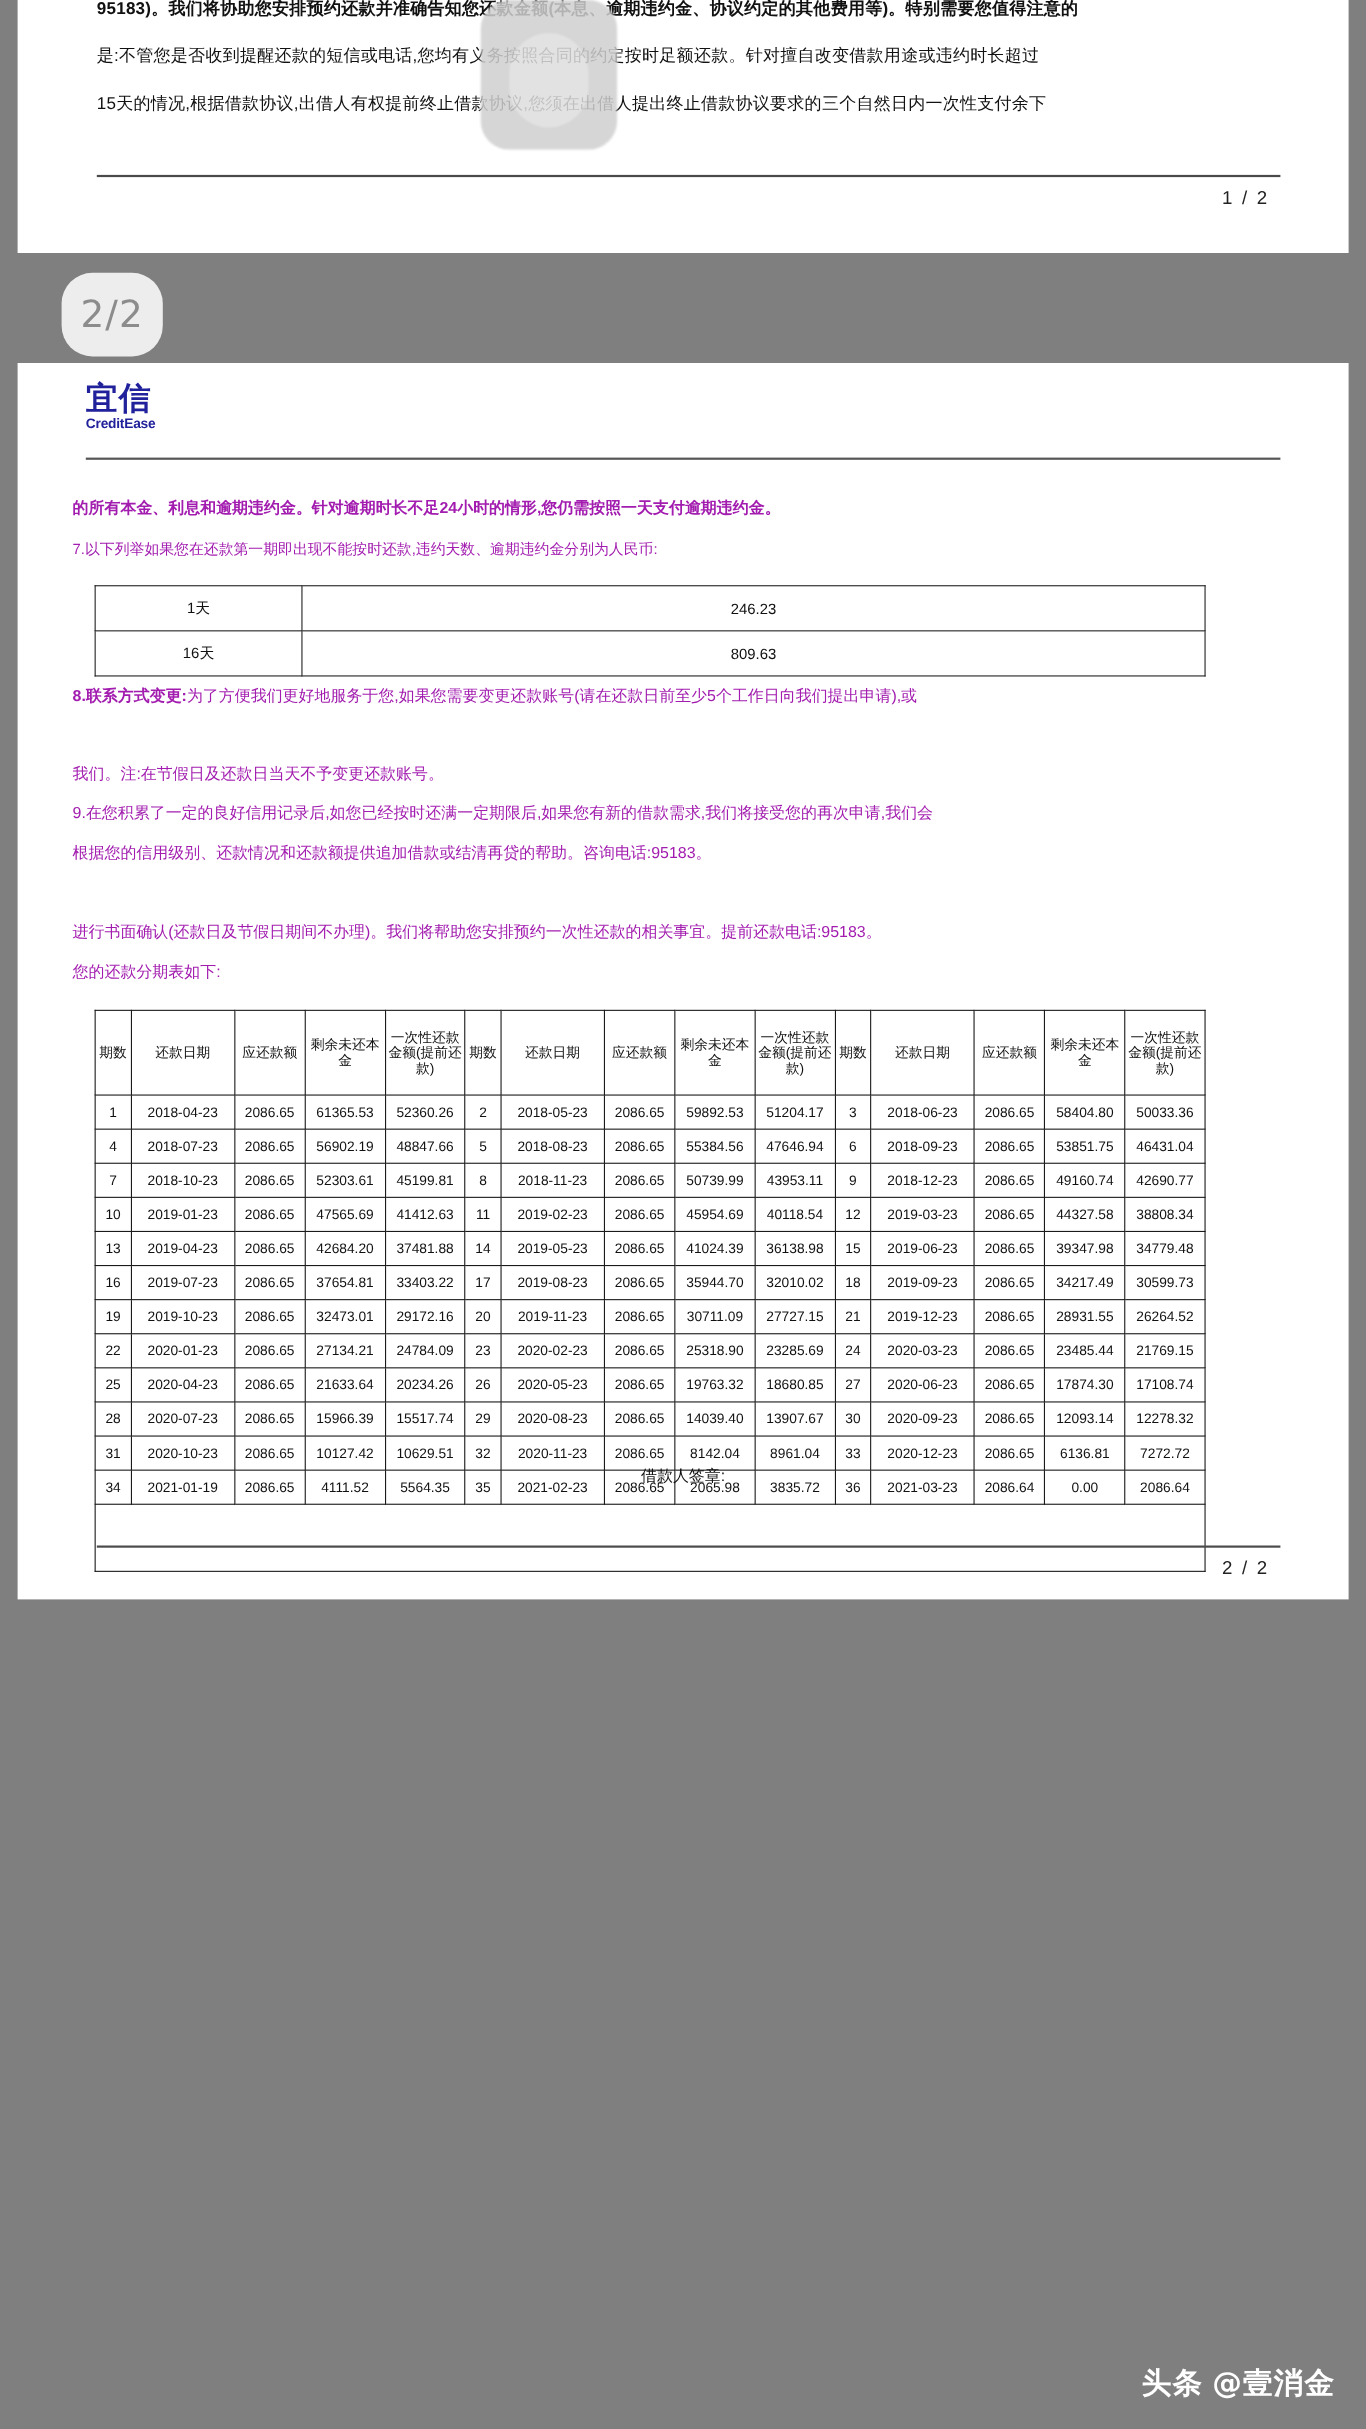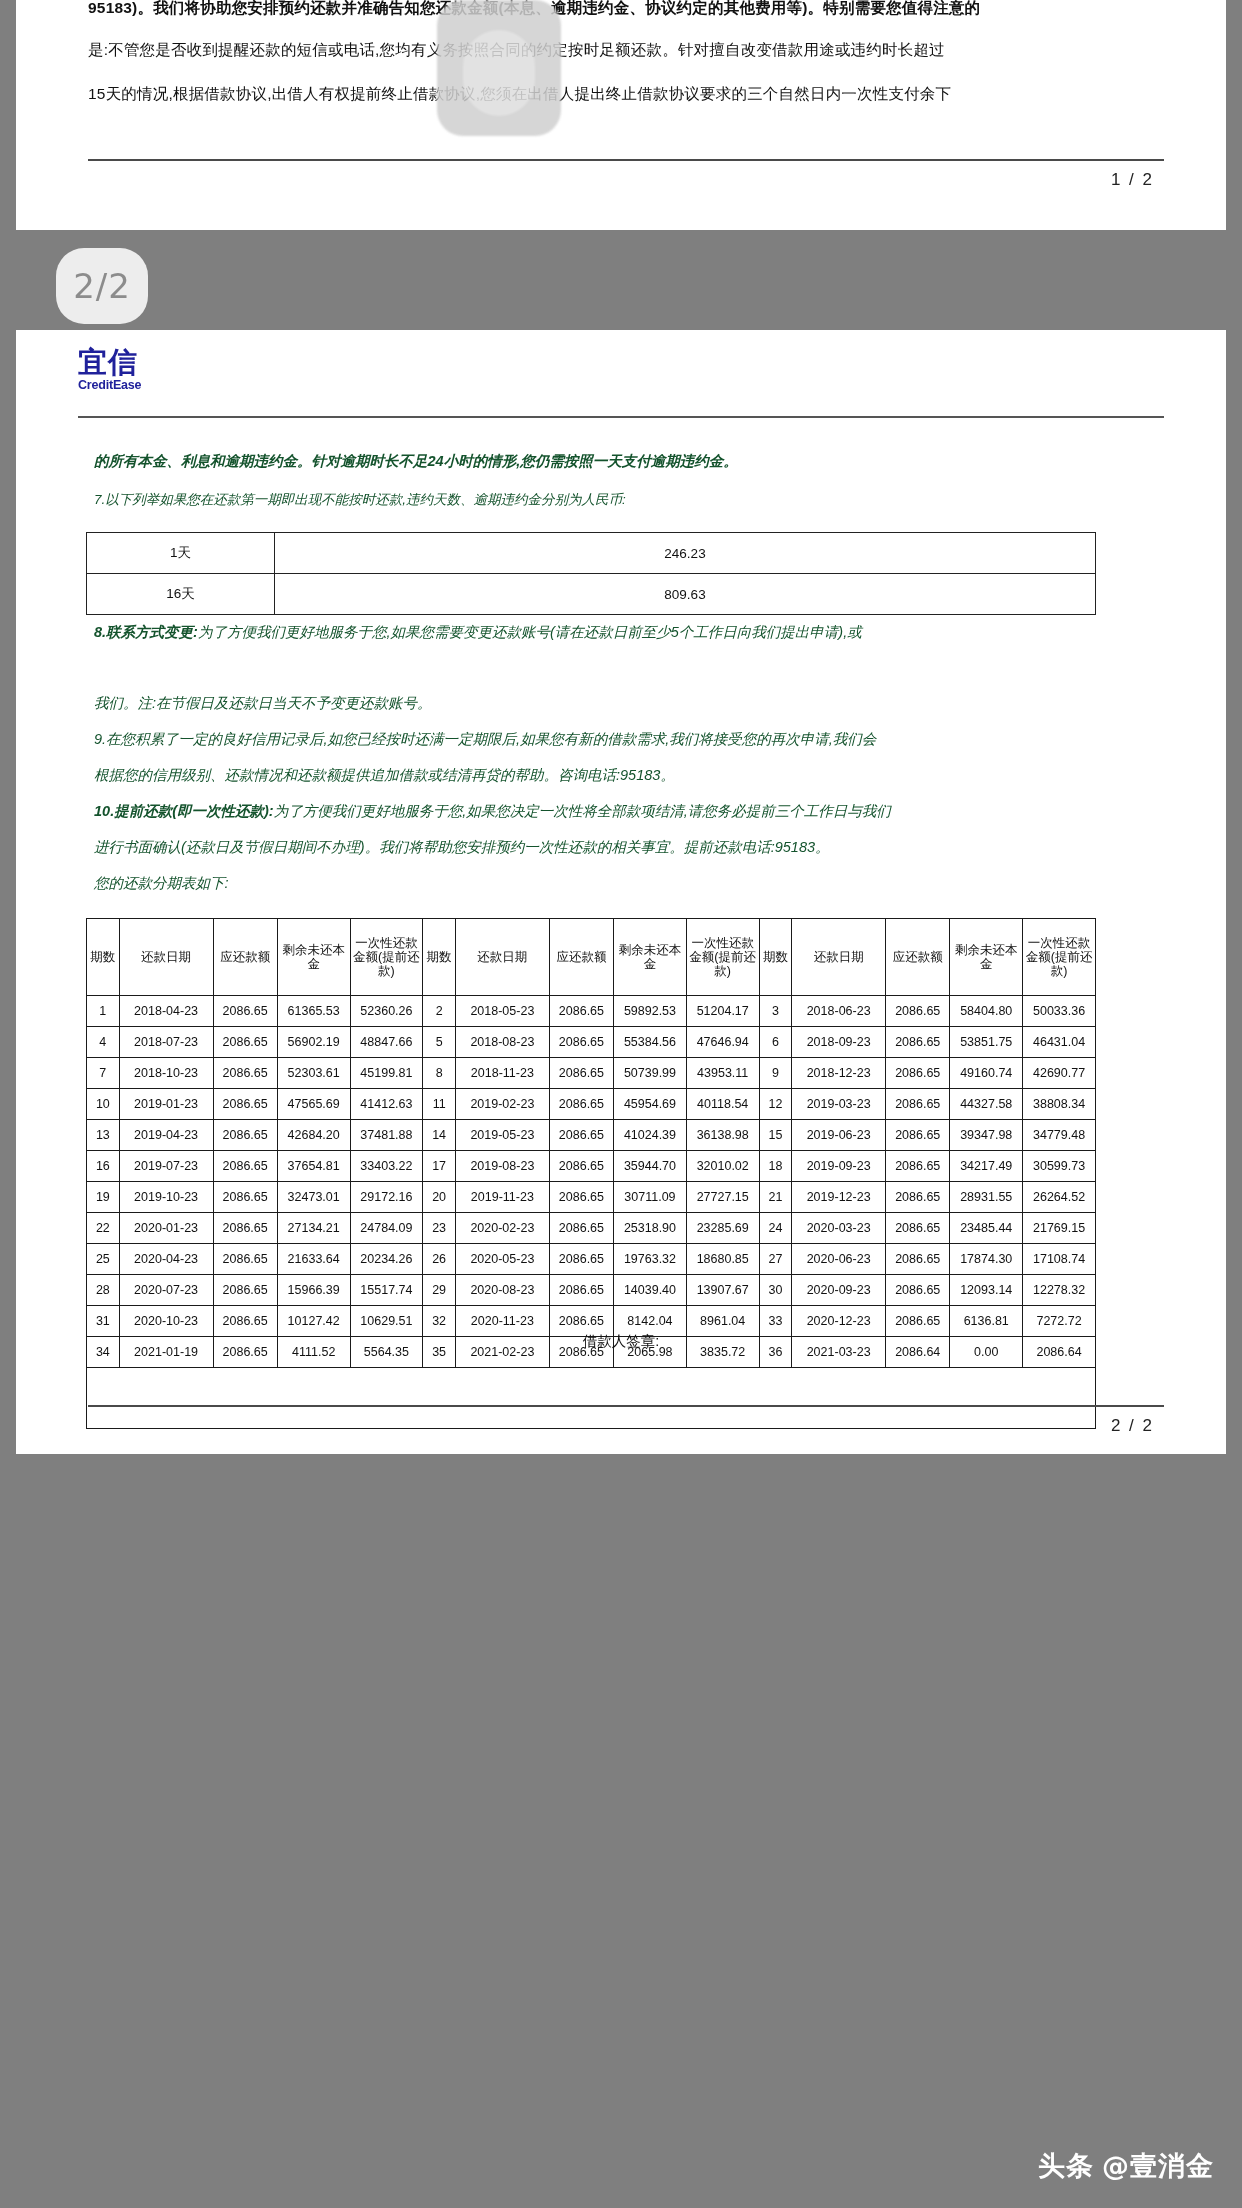--- a/index.html
+++ b/index.html
@@ -44,21 +44,21 @@
     content:""; position:absolute; left: 26px; top: 30px; width: 72px; height: 86px;
     background:#dedede; border-radius: 36px;
   }
 
   
   #page2 .logo { position: absolute; left: 62px; top: 18px; }
   .logo-cn { font-size: 29px; font-weight: bold; color: #20219b; letter-spacing: 1px; line-height: 1; font-family: "DejaVu Sans", sans-serif;}
   .logo-en { font-size: 12.5px; font-weight: bold; color: #20219b; letter-spacing: -0.2px; margin-top: 1px; }
   .hdr-rule { position: absolute; left: 62px; right: 62px; top: 86px; border-top: 2px solid #555; }
 
-  .body-line { position: absolute; left: 78px; width: 1090px; font-size: 14.5px; color: #14532d; white-space: nowrap; font-style: italic; }
+  .body-line { position: absolute; left: 50px; width: 1090px; font-size: 14.5px; color: #a21caf; white-space: nowrap; }
   .body-line.bold { font-weight: bold; }
   .body-line.sm { font-size: 13.5px; }
 
   
   #pen-table { position: absolute; left: 70px; top: 82px; width: 1010px; border-collapse: collapse; }
   #pen-table td { border: 1px solid #222; height: 38px; text-align: center; font-size: 13.5px; color:#111; }
   #pen-table .c1 { width: 185px; }
 
   
   #sched-wrap { position: absolute; left: 70px; top: 420px; width: 1010px; }
@@ -132,23 +132,20 @@
       </div>
 
       <div class="body-line" style="top:293px">
         <span class="bold">8.联系方式变更:</span><span>为了方便我们更好地服务于您,如果您需要变更还款账号(请在还款日前至少5个工作日向我们提出申请),或</span>
       </div>
       <div class="body-line" style="top:364px">我们。注:在节假日及还款日当天不予变更还款账号。</div>
 
       <div class="body-line" style="top:400px">9.在您积累了一定的良好信用记录后,如您已经按时还满一定期限后,如果您有新的借款需求,我们将接受您的再次申请,我们会</div>
       <div class="body-line" style="top:436px">根据您的信用级别、还款情况和还款额提供追加借款或结清再贷的帮助。咨询电话:95183。</div>
 
-      <div class="body-line" style="top:472px">
-        <span class="bold">10.提前还款(即一次性还款):</span><span>为了方便我们更好地服务于您,如果您决定一次性将全部款项结清,请您务必提前三个工作日与我们</span>
-      </div>
       <div class="body-line" style="top:508px">进行书面确认(还款日及节假日期间不办理)。我们将帮助您安排预约一次性还款的相关事宜。提前还款电话:95183。</div>
       <div class="body-line" style="top:544px">您的还款分期表如下:</div>
 
       <div id="sched-wrap" style="top:588px">
         <table id="sched">
           <thead>
             <tr id="sched-head-row">
                 <th class="cn">期数</th>
                 <th class="cd">还款日期</th>
                 <th class="ca">应还款额</th>

